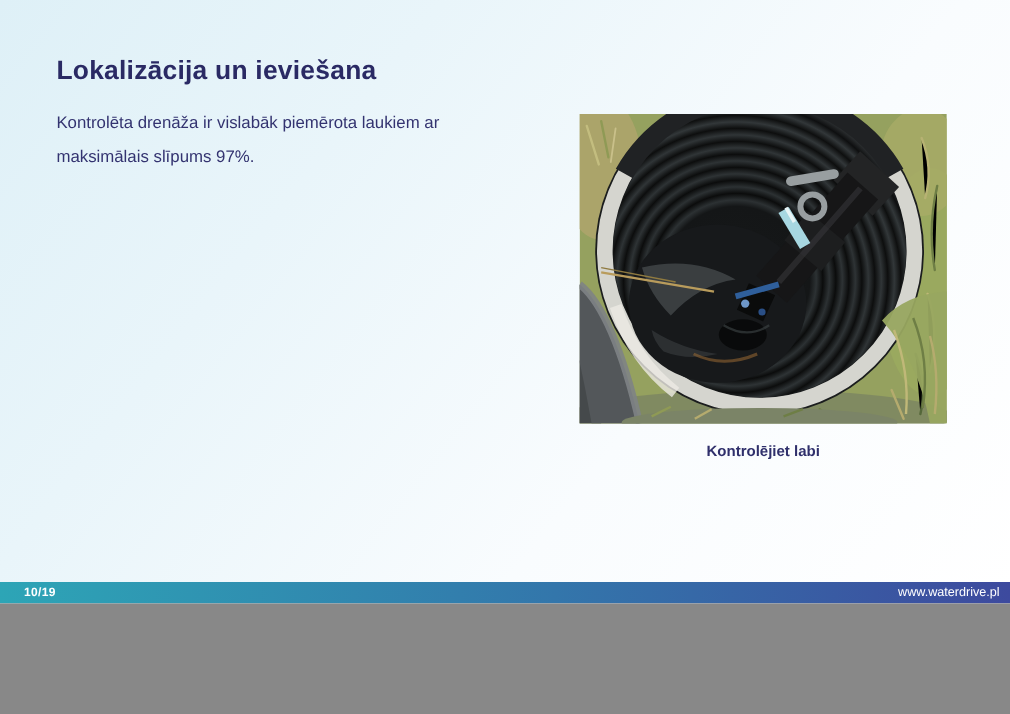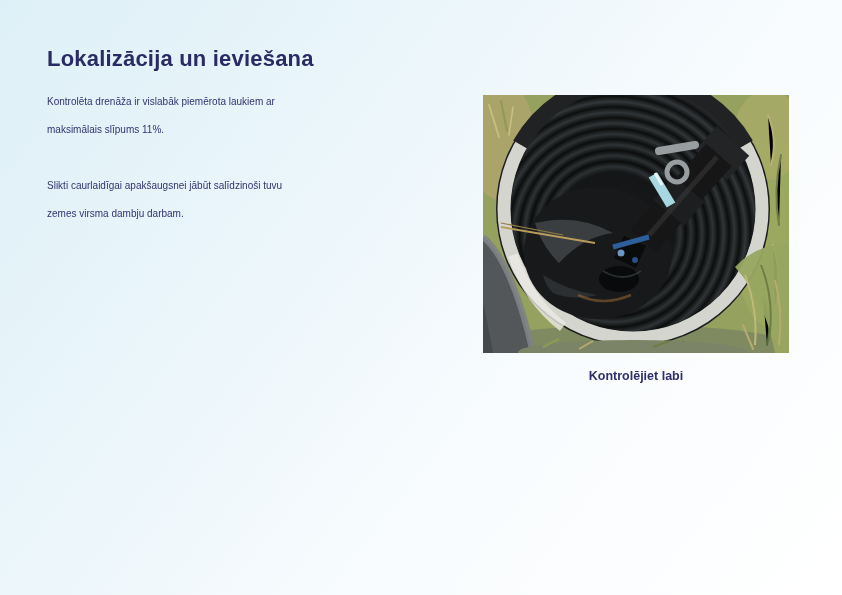--- a/index.html
+++ b/index.html
@@ -1,31 +1,31 @@
 <!DOCTYPE html>
 <html><head>
 <meta charset="utf-8">
 <style>
   html,body{margin:0;padding:0;background:#888;}
   .slide{
     position:relative;
-    width:842px;height:595px;
+    width:842px;height:503px;
     margin:0 auto;
     overflow:hidden;
     background:linear-gradient(128deg,#def0f7 0%,#e9f5fa 30%,#f9fcfe 65%,#ffffff 100%);
     font-family:"Liberation Sans","DejaVu Sans",sans-serif;
   }
   .page-title{
     position:absolute;left:47px;top:46px;
     font-size:22px;font-weight:bold;color:#2a2a64;
     letter-spacing:.2px;margin:0;
   }
   .text-block{
     position:absolute;left:47px;top:88px;width:400px;
-    font-size:10px;color:#333370;
+    font-size:14px;color:#333370;
   }
   .para{margin:0 0 28px 0;}
   .line{line-height:28px;white-space:nowrap;}
   .figure{
     position:absolute;left:483px;top:95px;width:306px;margin:0;
   }
   .figure svg{display:block;width:306px;height:258px;}
   .figure figcaption{
     margin-top:16px;text-align:center;
     font-size:12.5px;font-weight:bold;color:#2f2f6b;
@@ -42,27 +42,23 @@
 </head>
 <body>
 
 <div class="slide">
 
   <h1 class="page-title">Lokalizācija un ieviešana</h1>
 
   <div class="text-block">
     <div class="para">
       <div class="line">Kontrolēta drenāža ir vislabāk piemērota laukiem ar</div>
-      <div class="line">maksimālais slīpums 11%.</div>
+      <div class="line">maksimālais slīpums 97%.</div>
     </div>
     <div class="para">
-    </div>
-    <div class="para">
-      <div class="line">Slikti caurlaidīgai apakšaugsnei jābūt salīdzinoši tuvu</div>
-      <div class="line">zemes virsma dambju darbam.</div>
     </div>
   </div>
 
   <figure class="figure">
 
     <svg viewBox="0 0 306 258">
       <defs>
         <radialGradient id="ribs" cx="0.42" cy="0.60" r="0.74">
           <stop offset="0" stop-color="#17191a"></stop>
           <stop offset="0.34" stop-color="#141617"></stop>
@@ -165,14 +161,18 @@
         <path d="M 278 170 Q 292 205 286 245" stroke="#6e7e45" stroke-width="2" fill="none"></path>
         <path d="M 292 185 Q 300 215 296 250" stroke="#b5ab6e" stroke-width="2" fill="none"></path>
         <path d="M 60 252 L 76 244" stroke="#8f9a55" stroke-width="2"></path>
         <path d="M 96 254 L 110 246" stroke="#b5ab6e" stroke-width="2"></path>
         <path d="M 170 252 L 186 246" stroke="#6e7e45" stroke-width="2"></path>
       </g>
     </svg>
     <figcaption>Kontrolējiet labi</figcaption>
   </figure>
 
+  <div class="footer-bar">
+    <span class="page-num">10/19</span>
+    <a class="website" href="#">www.waterdrive.pl</a>
+  </div>
 
 </div>
 
 </body></html>

